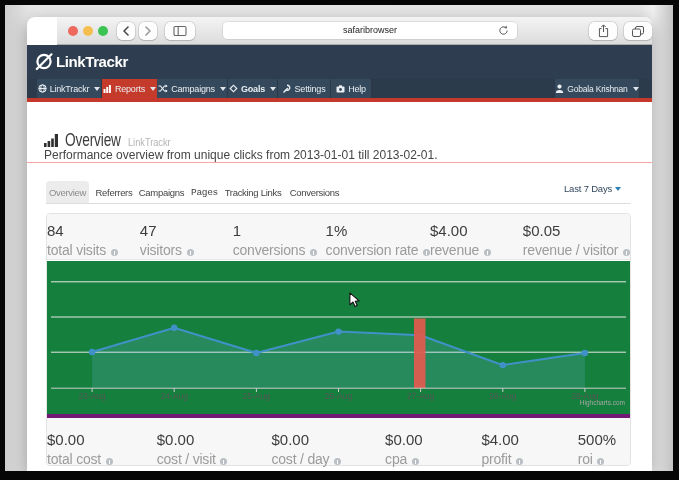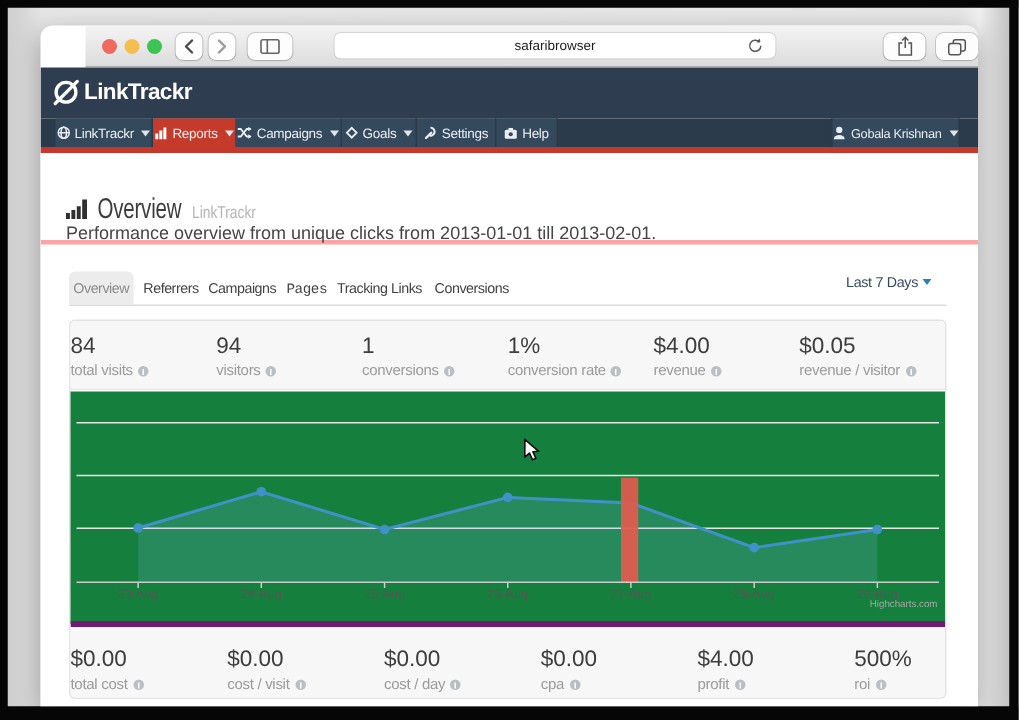--- a/index.html
+++ b/index.html
@@ -34,21 +34,21 @@
   .navitem { position:absolute; top:34px; height:19px; background:#35495c;
     color:#e9eef2; font-size:9px; letter-spacing:-0.2px; display:flex; align-items:center; justify-content:center;
     gap:3px; border-right:1px solid #2a3847; white-space:nowrap; }
   .navitem.red { background:#c43a2b; border-right:none; }
   .caret { display:inline-block; width:0; height:0; border-left:3.5px solid transparent;
     border-right:3.5px solid transparent; border-top:4px solid #dfe5ea; margin-left:2px; }
   .brand { position:absolute; left:8px; top:7px; color:#fff; font-size:15px; font-weight:700;
     letter-spacing:-0.4px; display:flex; align-items:center; }
   
   .titleband { position:absolute; left:0; top:57px; width:625px; height:61px; background:#fff;
-    border-bottom:3px solid #fca5a5;padding-left:20px; }
+    border-bottom:1px solid #fca5a5;padding-left:20px; }
   .h3row { position:absolute; left:17px; top:27px; white-space:nowrap; }
   .h3row .big { font-size:19px; color:#3c3c3c; display:inline-block; transform:scaleX(0.72); transform-origin:0 50%; letter-spacing:-0.2px; }
   .h3row .small { font-size:11.5px; color:#b4b4b4; display:inline-block; transform:scaleX(0.8); transform-origin:0 50%; margin-left:-19px; }
   .desc { position:absolute; left:17px; top:46px; font-size:12px; color:#454545; white-space:nowrap; }
   .tabsrow { position:absolute; left:19px; top:118px; width:585px; height:41px;
     border-bottom:1px solid #ddd; }
   .tab { position:absolute; bottom:0; height:22px; font-size:9.5px; color:#434343;
     display:flex; align-items:center; justify-content:center; white-space:nowrap; letter-spacing:-0.3px; }
   .tab.active { background:#ececec; color:#8b8b8b; border-radius:4px 4px 0 0; }
   .last7 { position:absolute; right:10px; bottom:9px; font-size:9.5px; color:#34495e; white-space:nowrap; letter-spacing:-0.2px; }
@@ -59,21 +59,21 @@
   .card { position:absolute; left:19px; top:168px; width:585px; height:253px;
     border:1px solid #e3e3e3; border-radius:4px; background:#fff; }
   .statband { position:absolute; left:0; width:583px; display:flex; }
   .statband.hdr { top:0; height:46px; background:#f7f7f7; border-bottom:1px solid #e7e7e7;
     border-radius:4px 4px 0 0; }
   .statband.ftr { bottom:0; height:51px; background:#f7f7f7; border-top:4px solid #701a75;
     border-radius:0 0 4px 4px;gap:44px; }
   .stat { flex:1; }
   .stat .v { font-size:15px; color:#3d3d3d; font-weight:500; margin-top:8px; }
   .ftr .stat .v { margin-top:13px; }
-  .stat .l { font-size:10px; color:#9b9b9b; margin-top:3px; letter-spacing:-0.2px; white-space:nowrap; }
+  .stat .l { font-size:14px; color:#9b9b9b; margin-top:3px; letter-spacing:-0.2px; white-space:nowrap; }
   .inf { display:inline-block; width:7px; height:7px; border-radius:50%; background:#b9bfc5;
     vertical-align:-1px; margin-left:1px; position:relative; }
   .inf:after { content:""; position:absolute; left:3px; top:1.5px; width:1px; height:4px;
     background:#fff; }
   .chartwrap { position:absolute; left:0; top:47px; width:583px; height:155px; background:#15803d; overflow:hidden; }
   .cursor { position:absolute; left:322px; top:275px; z-index:30; }
 </style>
 </head>
 <body>
   <div class="backdrop"></div>
@@ -152,21 +152,21 @@
       </div>
       <div class="navitem" style="left:130px;width:71px;">
         <svg width="10" height="9" viewBox="0 0 10 9">
           <path d="M0.5 2 h2 l4 5 h2.5" fill="none" stroke="#e9eef2" stroke-width="1.2"></path>
           <path d="M0.5 7 h2 l4 -5 h2.5" fill="none" stroke="#e9eef2" stroke-width="1.2"></path>
           <path d="M7.5 0.5 L9.7 2 L7.5 3.5 Z" fill="#e9eef2"></path>
           <path d="M7.5 5.5 L9.7 7 L7.5 8.5 Z" fill="#e9eef2"></path>
         </svg>
         Campaigns<span class="caret"></span>
       </div>
-      <div class="navitem" style="left:201px;width:50px;">
+      <div class="navitem" style="left:201px;width:50px;font-weight:bold;">
         <svg width="9" height="9" viewBox="0 0 9 9">
           <rect x="2.2" y="2.2" width="4.6" height="4.6" fill="none" stroke="#e9eef2" stroke-width="1.2" transform="rotate(45 4.5 4.5)"></rect>
         </svg>
         Goals<span class="caret"></span>
       </div>
       <div class="navitem" style="left:251px;width:53px;">
         <svg width="9" height="9" viewBox="0 0 9 9">
           <path d="M1 8 L4.5 4.5" stroke="#e9eef2" stroke-width="1.6" stroke-linecap="round"></path>
           <path d="M4 1.2 a2.6 2.6 0 1 1 -1.5 4.6" fill="none" stroke="#e9eef2" stroke-width="1.4"></path>
         </svg>
@@ -210,21 +210,21 @@
         <div class="last7">Last 7 Days<span class="c"></span></div>
       </div>
 
       <div class="card">
         <div class="statband hdr">
           <div class="stat">
             <div class="v">84</div>
             <div class="l">total visits <span class="inf"></span></div>
           </div>
           <div class="stat">
-            <div class="v">94</div>
+            <div class="v">47</div>
             <div class="l">visitors <span class="inf"></span></div>
           </div>
           <div class="stat">
             <div class="v">1</div>
             <div class="l">conversions <span class="inf"></span></div>
           </div>
           <div class="stat">
             <div class="v">1%</div>
             <div class="l">conversion rate <span class="inf"></span></div>
           </div>

